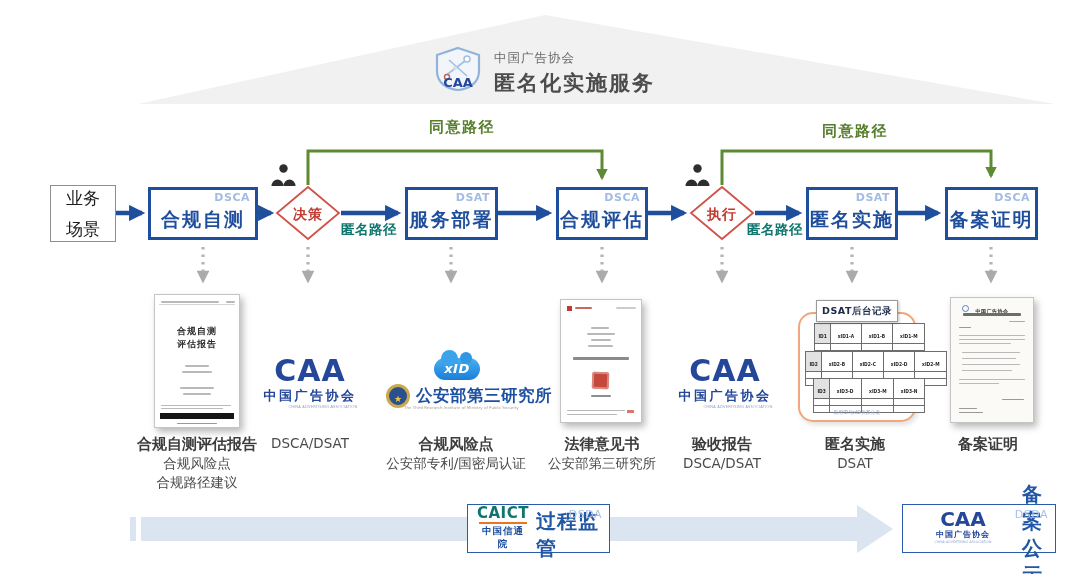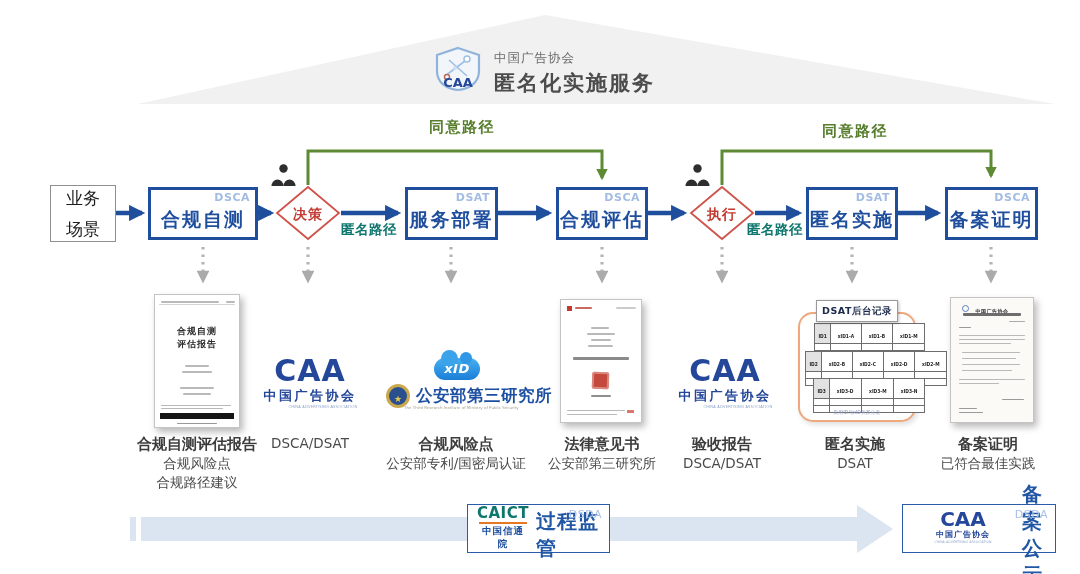--- a/index.html
+++ b/index.html
@@ -368,21 +368,20 @@
   <div class="cap" style="left:660px;width:124px">
     <div class="cap-title">验收报告</div>
     <div class="cap-line">DSCA/DSAT</div>
   </div>
   <div class="cap" style="left:793px;width:124px">
     <div class="cap-title">匿名实施</div>
     <div class="cap-line">DSAT</div>
   </div>
   <div class="cap" style="left:916px;width:144px">
     <div class="cap-title">备案证明</div>
-    <div class="cap-line">已符合最佳实践</div>
   </div>
 
   <div class="bbox" style="left:467px;top:504px;width:143px;height:49px">
     <span class="tag-dsda">DSDA</span>
     <div class="caict">
       <div class="caict-name">CAICT</div>
       <div class="caict-underline"></div>
       <div class="caict-cn">中国信通院</div>
     </div>
     <div class="bbox-label">过程监管</div>

